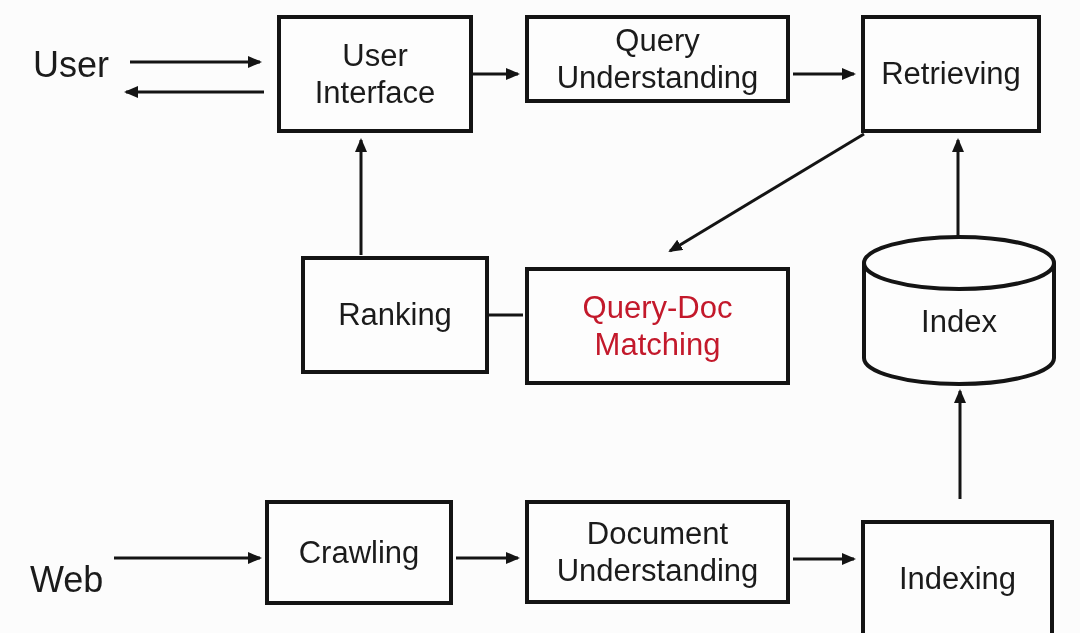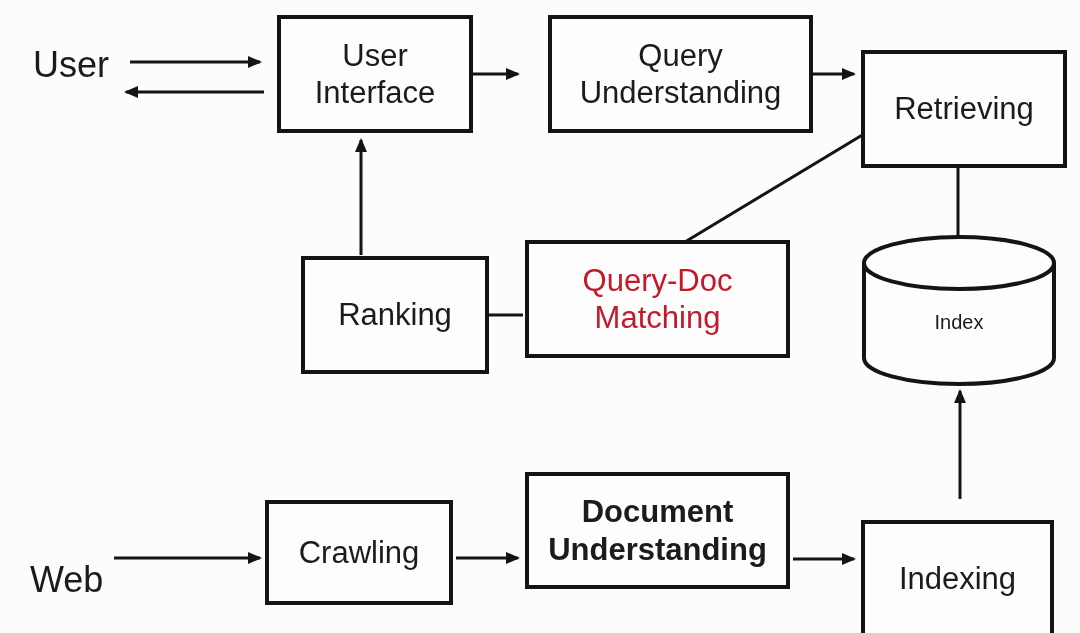--- a/index.html
+++ b/index.html
@@ -23,30 +23,30 @@
     border:4px solid var(--line);background:var(--fill);
     display:flex;align-items:center;justify-content:center;
     text-align:center;font-size:31px;line-height:1.2;
   }
   .node-label{display:block;}
   .accent{color:var(--accent);}
   .ext{position:absolute;font-size:36px;line-height:1;}
   .cyl-label{
     position:absolute;left:864px;top:300px;width:190px;height:44px;
     display:flex;align-items:center;justify-content:center;
-    font-size:20px;
+    font-size:31px;
   }
   
   #n-ui{left:277px;top:15px;width:196px;height:118px;}
-  #n-qu{left:548px;top:15px;width:265px;height:118px;text-align:center;}
-  #n-re{left:861px;top:15px;width:206px;height:118px;margin-top:35px;}
+  #n-qu{left:525px;top:15px;width:265px;height:88px;text-align:center;}
+  #n-re{left:861px;top:15px;width:180px;height:118px;}
   #n-ra{left:265px;top:256px;width:188px;height:118px;margin-left:36px;}
-  #n-qd{left:525px;top:240px;width:265px;height:118px;}
+  #n-qd{left:525px;top:267px;width:265px;height:118px;}
   #n-cr{left:265px;top:500px;width:188px;height:105px;}
-  #n-du{left:525px;top:472px;width:265px;height:117px;font-weight:bold;}
+  #n-du{left:525px;top:500px;width:265px;height:104px;}
   #n-ix{left:861px;top:520px;width:193px;height:117px;}
   #ext-user{left:33px;top:47px;}
   #ext-web{left:30px;top:562px;}
 </style>
 </head>
 <body>
 
 <div class="stage">
 
   <svg class="wires" viewBox="0 0 1080 633" xmlns="http://www.w3.org/2000/svg">

